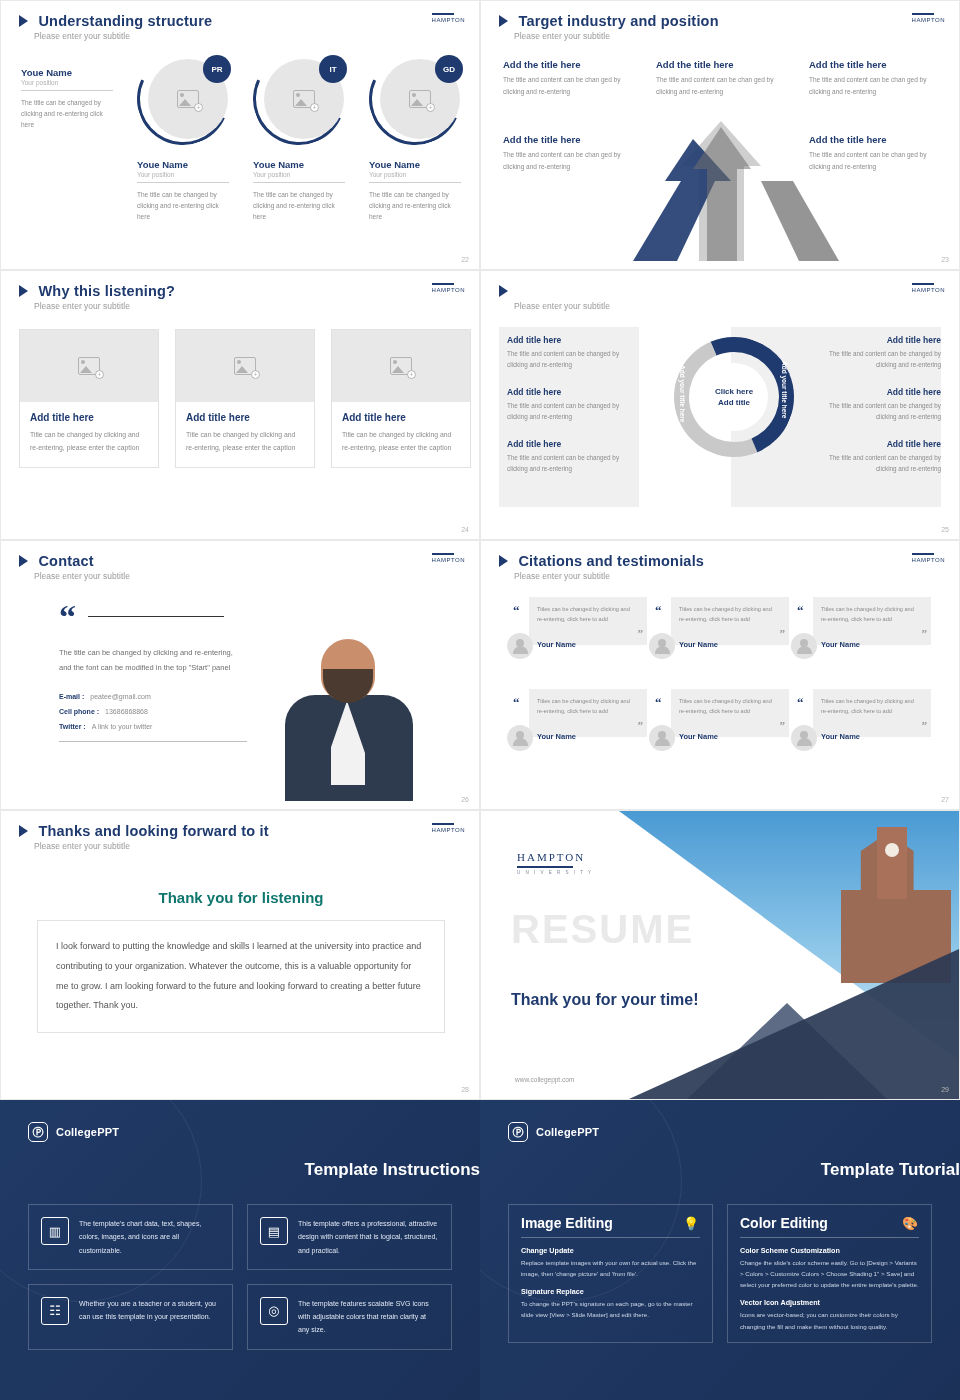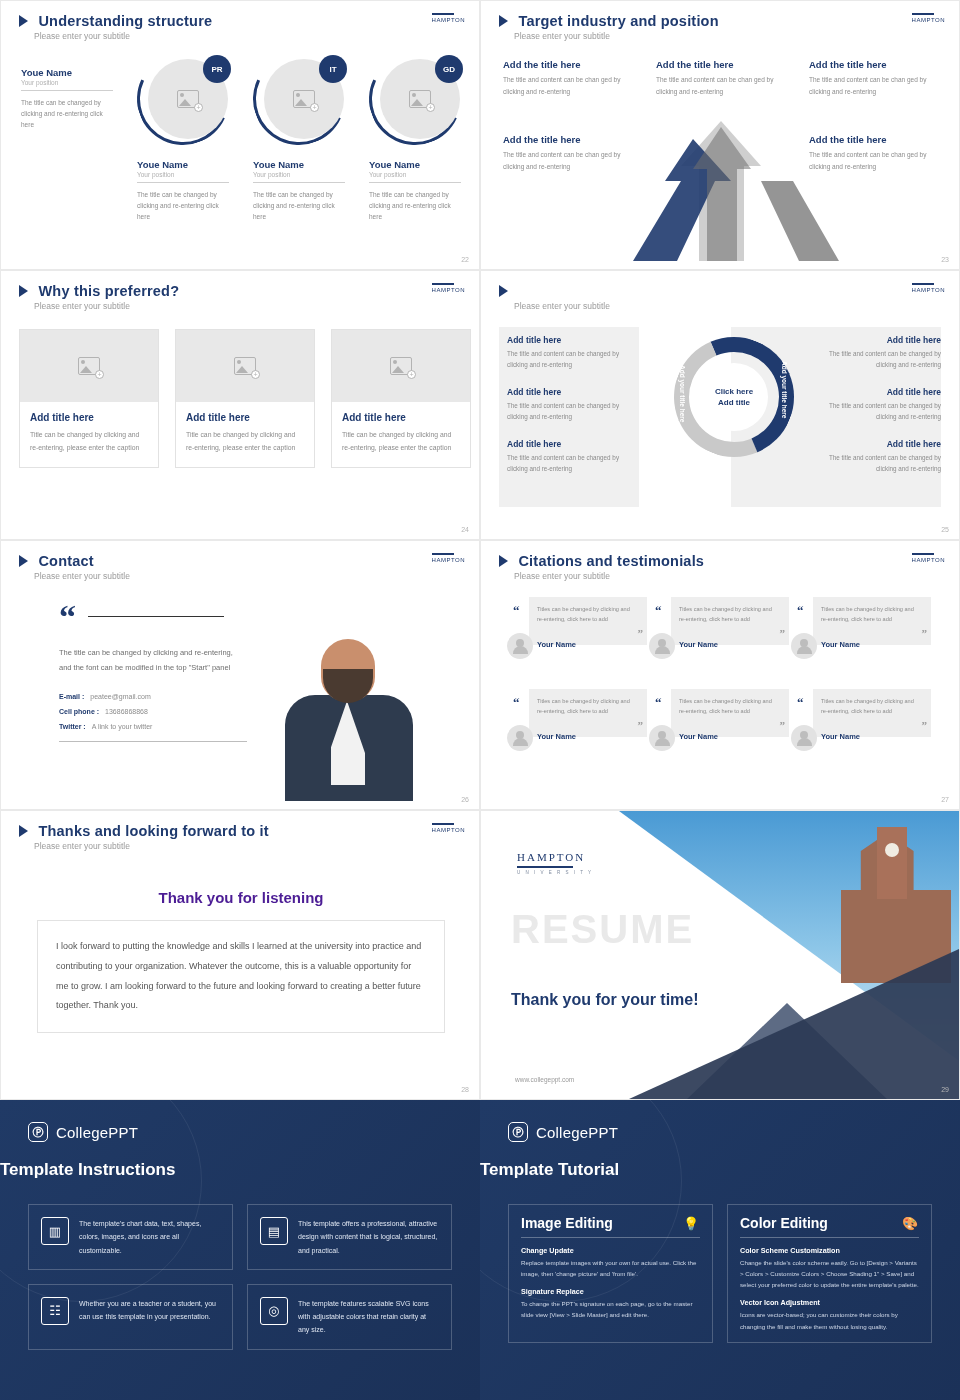--- a/index.html
+++ b/index.html
@@ -134,21 +134,21 @@
   .bubble .txt { font-size: 5.6px; color:#8c8c8c; line-height:1.8; padding: 7px 16px 0 8px; }
   .qm-l { position:absolute; left:6px; top:6px; font-size:13px; color:#1f3a6e; font-family:"Liberation Serif",serif; font-weight:bold;}
   .qm-r { position:absolute; right:4px; bottom:6px; font-size:11px; color:#9a9a9a; font-family:"Liberation Serif",serif; font-weight:bold;}
   .av { position:absolute; left:0; top:36px; width:26px;height:26px;border-radius:50%;background:#e2e2e2; display:flex;align-items:center;justify-content:center;}
   .av .h { width:8px;height:8px;border-radius:50%;background:#bdbdbd; position:absolute; top:6px;}
   .av .b { width:15px;height:8px;border-radius:8px 8px 0 0;background:#bdbdbd; position:absolute; bottom:5px;}
   .tname { position:absolute; left:30px; top:43px; font-size:7.5px; font-weight:bold; color:#1f3a6e;}
 
   
   .tybox { position:absolute; left:36px; top:78px; width:408px; }
-  .tyh { text-align:center; font-size:15px; font-weight:bold; color:#4c1d95; }
+  .tyh { text-align:center; font-size:15px; font-weight:bold; color:#0f766e; }
   .typ { border:1px solid #e2e2e2; margin-top:14px; padding:16px 18px; font-size:9px; color:#555; line-height:2.2; }
 
   
   .cover { background:#fff; position:relative; overflow:hidden; }
   .sky {
     position:absolute; right:0; top:0; width:340px; height:250px;
     background: linear-gradient(180deg,#4a9ad4 0%, #8dc6e8 55%, #cfe6f4 100%);
     clip-path: polygon(100% 0, 100% 100%, 0 0);
   }
   .bldg {
@@ -185,22 +185,22 @@
   }
   .banner:after {
     content:""; position:absolute; left:-40px; top:-40px; width:240px;height:240px;
     border:1px solid rgba(255,255,255,.07); border-radius:50%;
   }
   .brand { position:absolute; left:28px; top:22px; display:flex; align-items:center; gap:8px;}
   .brand .bd {
     width:20px;height:20px;border-radius:5px;border:1.6px solid #fff;
     display:flex;align-items:center;justify-content:center;font-size:11px;font-weight:bold;
   }
-  .brand .bt { font-size:15px; font-weight:normal; letter-spacing:.2px;}
-  .btitle { position:absolute; left:0; right:0; top:60px; text-align:left; font-size:17px; font-weight:bold;}
+  .brand .bt { font-size:11px; font-weight:bold; letter-spacing:.2px;}
+  .btitle { position:absolute; left:0; right:0; top:60px; text-align:right; font-size:17px; font-weight:bold;}
   .bgrid { position:absolute; left:28px; right:28px; top:104px; display:grid; grid-template-columns:1fr 1fr; gap:14px;}
   .bcell {
     border:1px solid rgba(255,255,255,.22); padding:12px 12px; min-height:62px;
     display:flex; gap:10px; align-items:flex-start;
   }
   .bicon { width:28px;height:28px;flex:0 0 28px;border:1.4px solid #fff;border-radius:3px;display:flex;align-items:center;justify-content:center;font-size:13px;}
   .btxt { font-size:7px; line-height:1.9; color:#dfe6f2;}
   
   .tcol { border:1px solid rgba(255,255,255,.22); padding:10px 12px; }
   .tch { display:flex; align-items:center; justify-content:space-between; border-bottom:1px solid rgba(255,255,255,.3); padding-bottom:6px;}
@@ -320,21 +320,21 @@
     <div class="ti-col" style="left:328px; top:133px;">
       <div class="ti-t">Add the title here</div>
       <div class="ti-b">The title and content can be chan ged by clicking and re-entering</div>
     </div>
     <div class="pnum">23</div>
   </div>
 
   <div class="slide">
     <div class="shead">
       <span class="tri"></span>
-      <span class="stitle">Why this preferred?</span>
+      <span class="stitle">Why this listening?</span>
       <div class="ssub">Please enter your subtitle</div>
     </div>
     <div class="logo-mark"><span class="bar"></span><span>HAMPTON</span></div>
 
     <div class="card3">
       <div class="card">
         <div class="card-img">
             <div class="imgicon">
               <span class="frame"></span>
               <span class="sun"></span>

